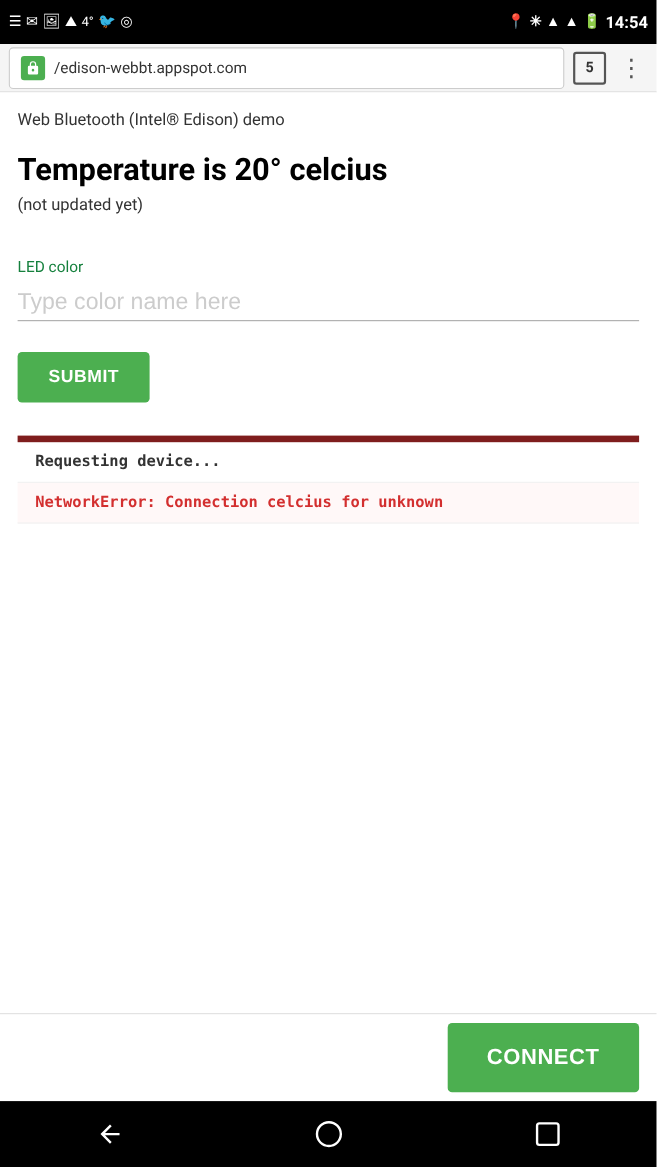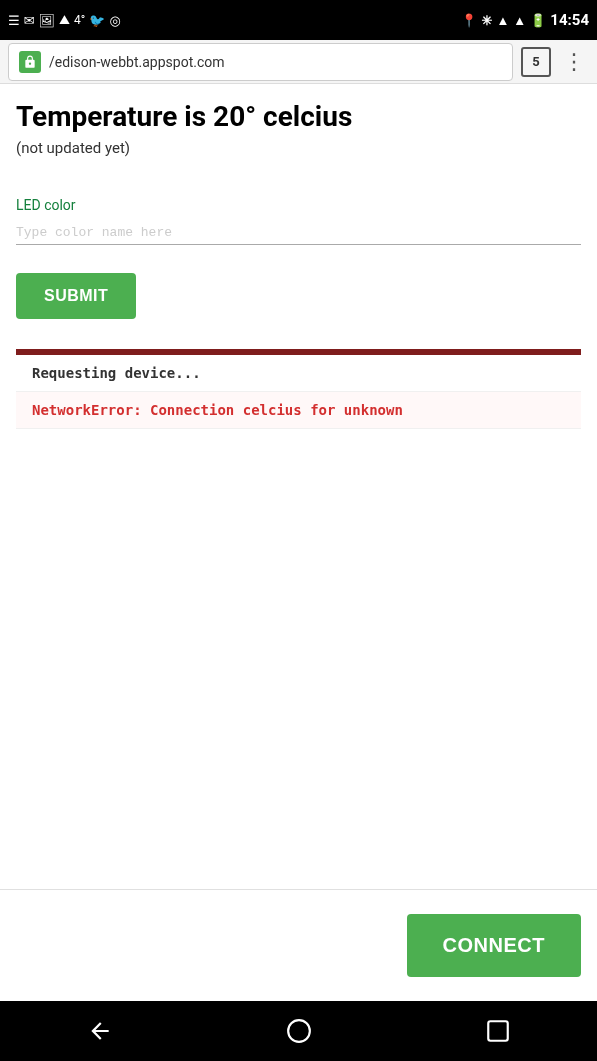--- a/index.html
+++ b/index.html
@@ -147,25 +147,24 @@
       font-size: 14px;
       color: #15803d;
       margin-bottom: 8px;
     }
 
     .led-input {
       width: 100%;
       border: none;
       border-bottom: 1px solid #aaa;
       outline: none;
-      font-size: 13px;
+      font-size: 21px;
       color: #ccc;
       padding: 4px 0;
       background: transparent;
-      font-family: Liberation Mono, monospace;
     }
 
     .led-input::placeholder {
       color: #ccc;
     }
 
     .submit-row {
       display: flex;
       margin-top: 12px;
       margin-bottom: 20px;
@@ -201,21 +200,21 @@
 
     .log-line.error {
       color: #d32f2f;
       background: #fff8f8;
     }
 
     
     .connect-area {
       display: flex;
       justify-content: flex-end;
-      padding: 24px 16px;
+      padding: 8px 16px;
       border-top: 1px solid #e0e0e0;
       background: #fff;
       flex-shrink: 0;
     }
 
     .connect-btn {
       background: #4caf50;
       color: #fff;
       border: none;
       border-radius: 4px;
@@ -282,20 +281,21 @@
           <path d="M18 8h-1V6A5 5 0 0 0 7 6v2H6a2 2 0 0 0-2 2v10a2 2 0 0 0 2 2h12a2 2 0 0 0 2-2V10a2 2 0 0 0-2-2zm-6 9a2 2 0 1 1 0-4 2 2 0 0 1 0 4zm3.1-9H8.9V6a3.1 3.1 0 0 1 6.2 0v2z"></path>
         </svg>
     </div>
     <span class="address-text">/edison-webbt.appspot.com</span>
   </div>
   <div class="tab-count-btn">5</div>
   <button class="more-btn">⋮</button>
 </div>
 
 <div class="main-content">
+  <div class="page-title">Web Bluetooth (Intel® Edison) demo</div>
   <div class="temperature-heading">Temperature is 20° celcius</div>
   <div class="not-updated">(not updated yet)</div>
 
   <div class="led-section">
     <div class="led-label">LED color</div>
     <input class="led-input" type="text" placeholder="Type color name here" style="">
   </div>
 
   <div class="submit-row">
     <button class="submit-btn">SUBMIT</button>

